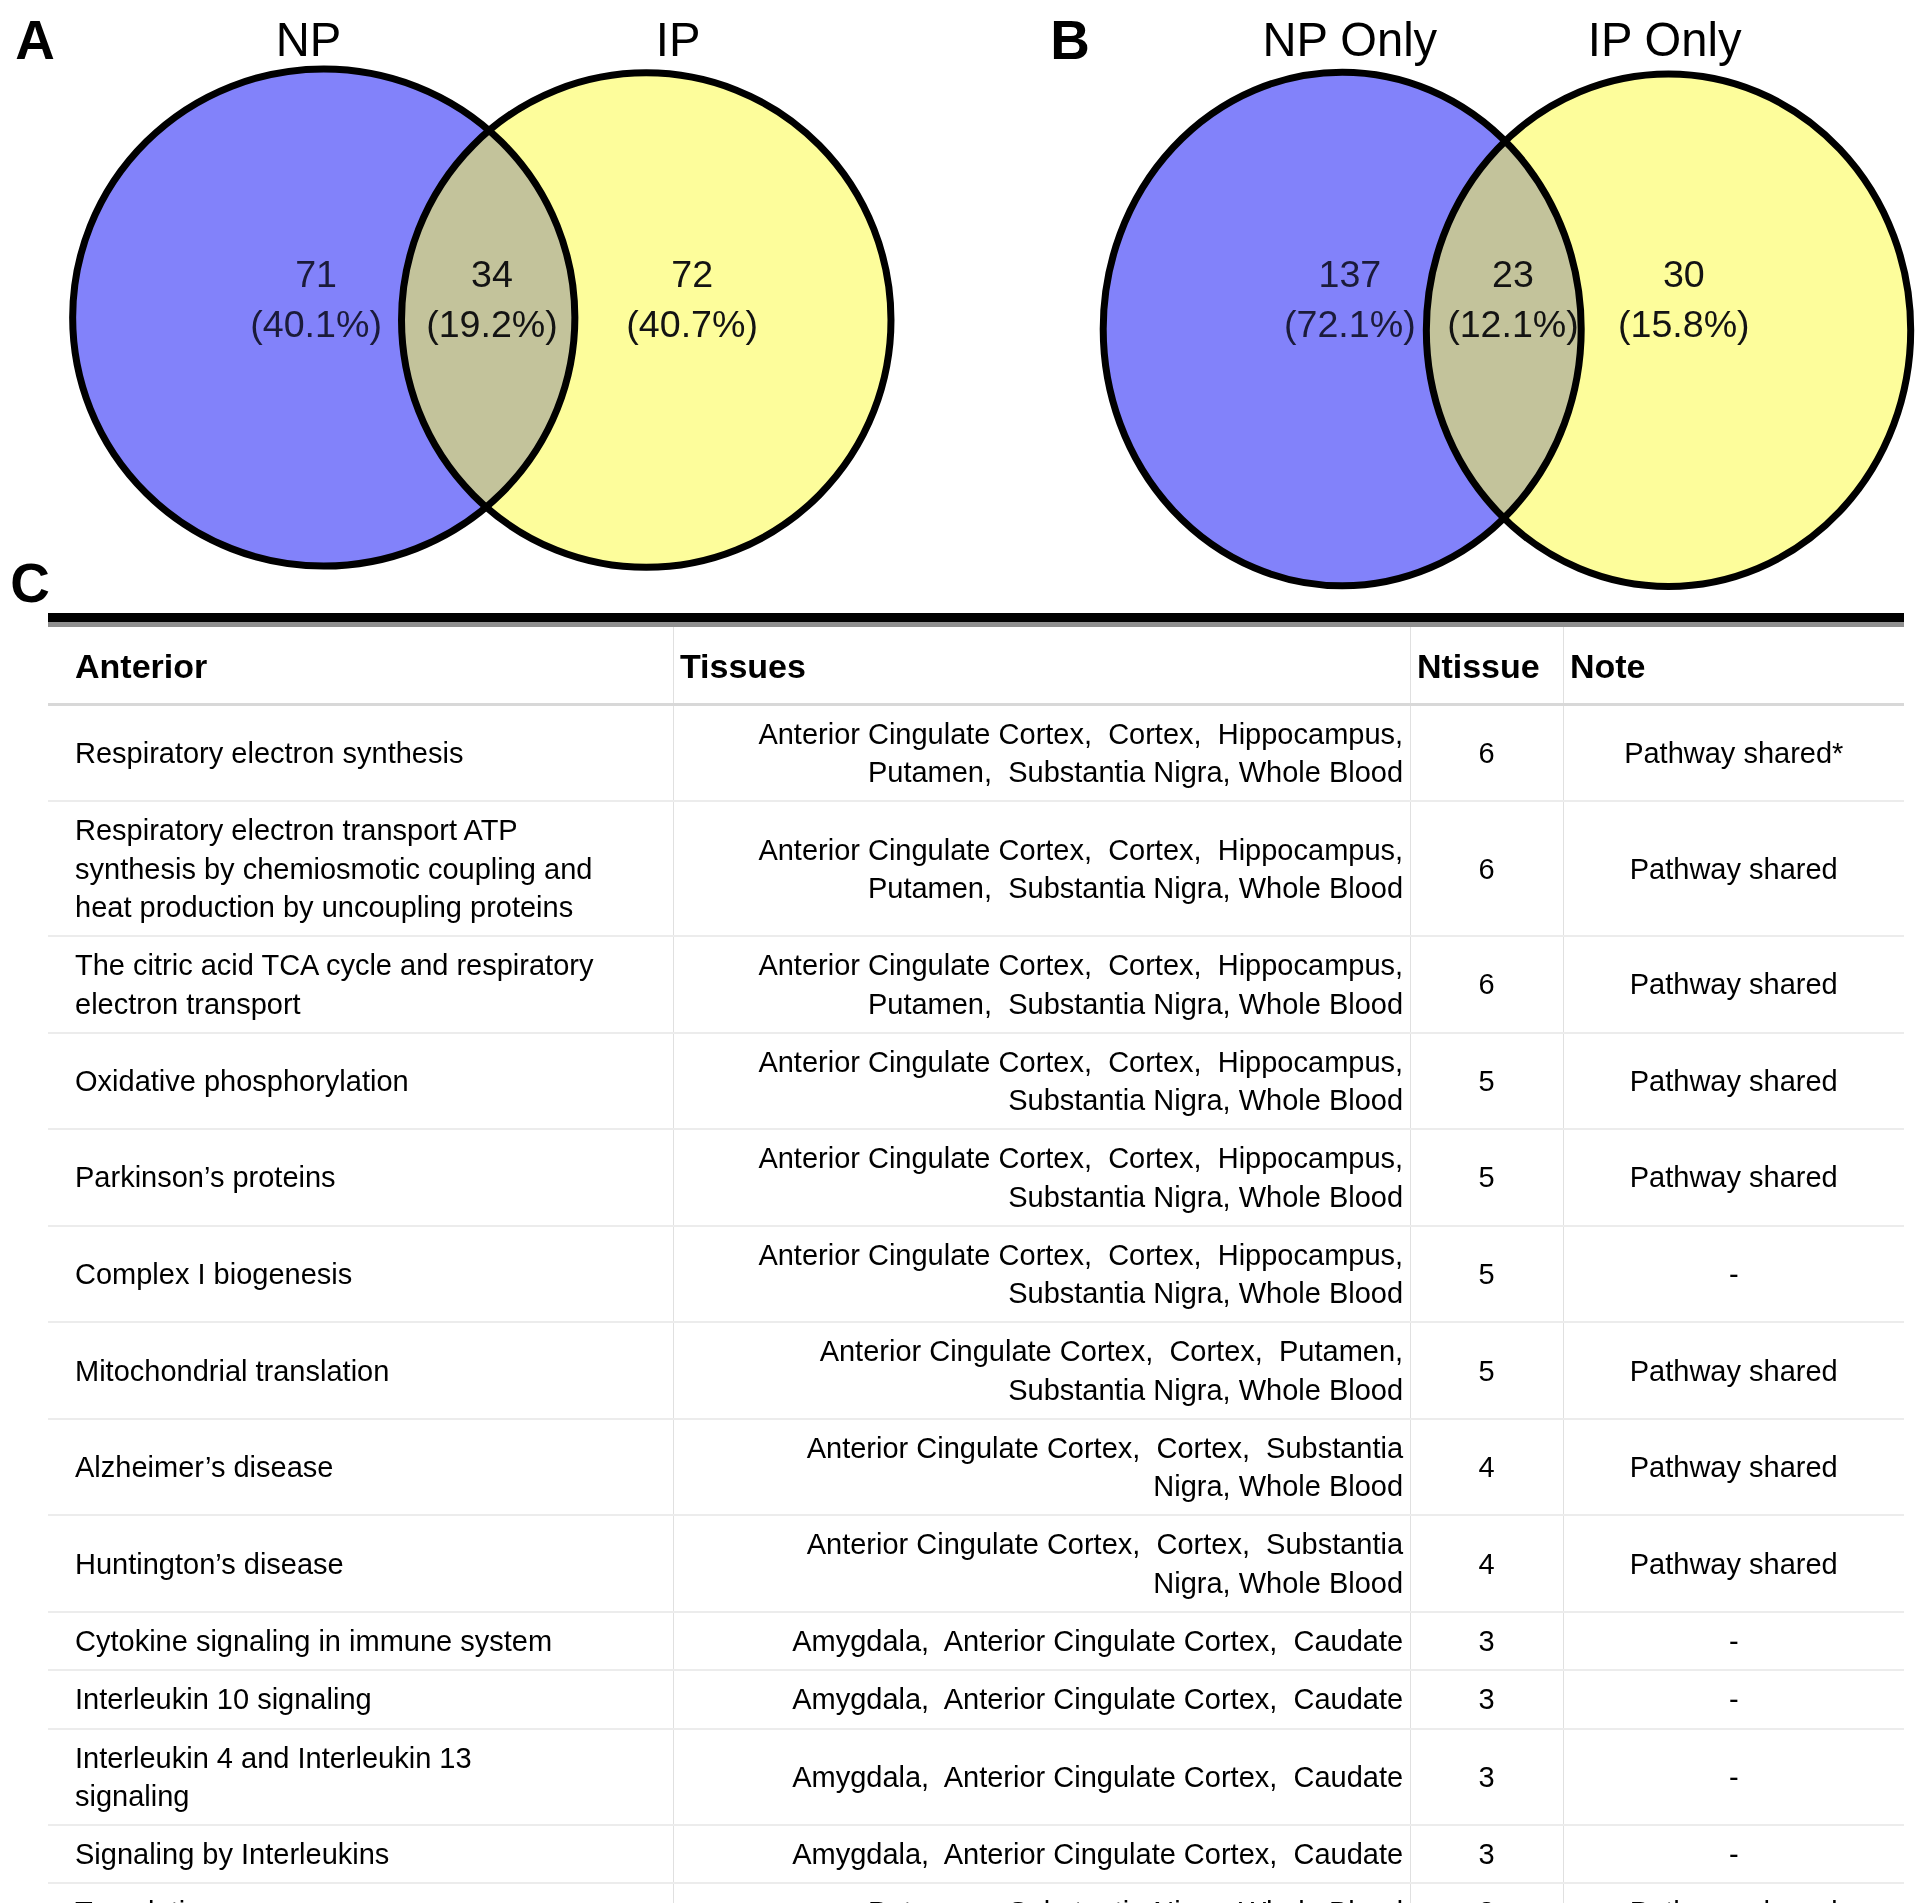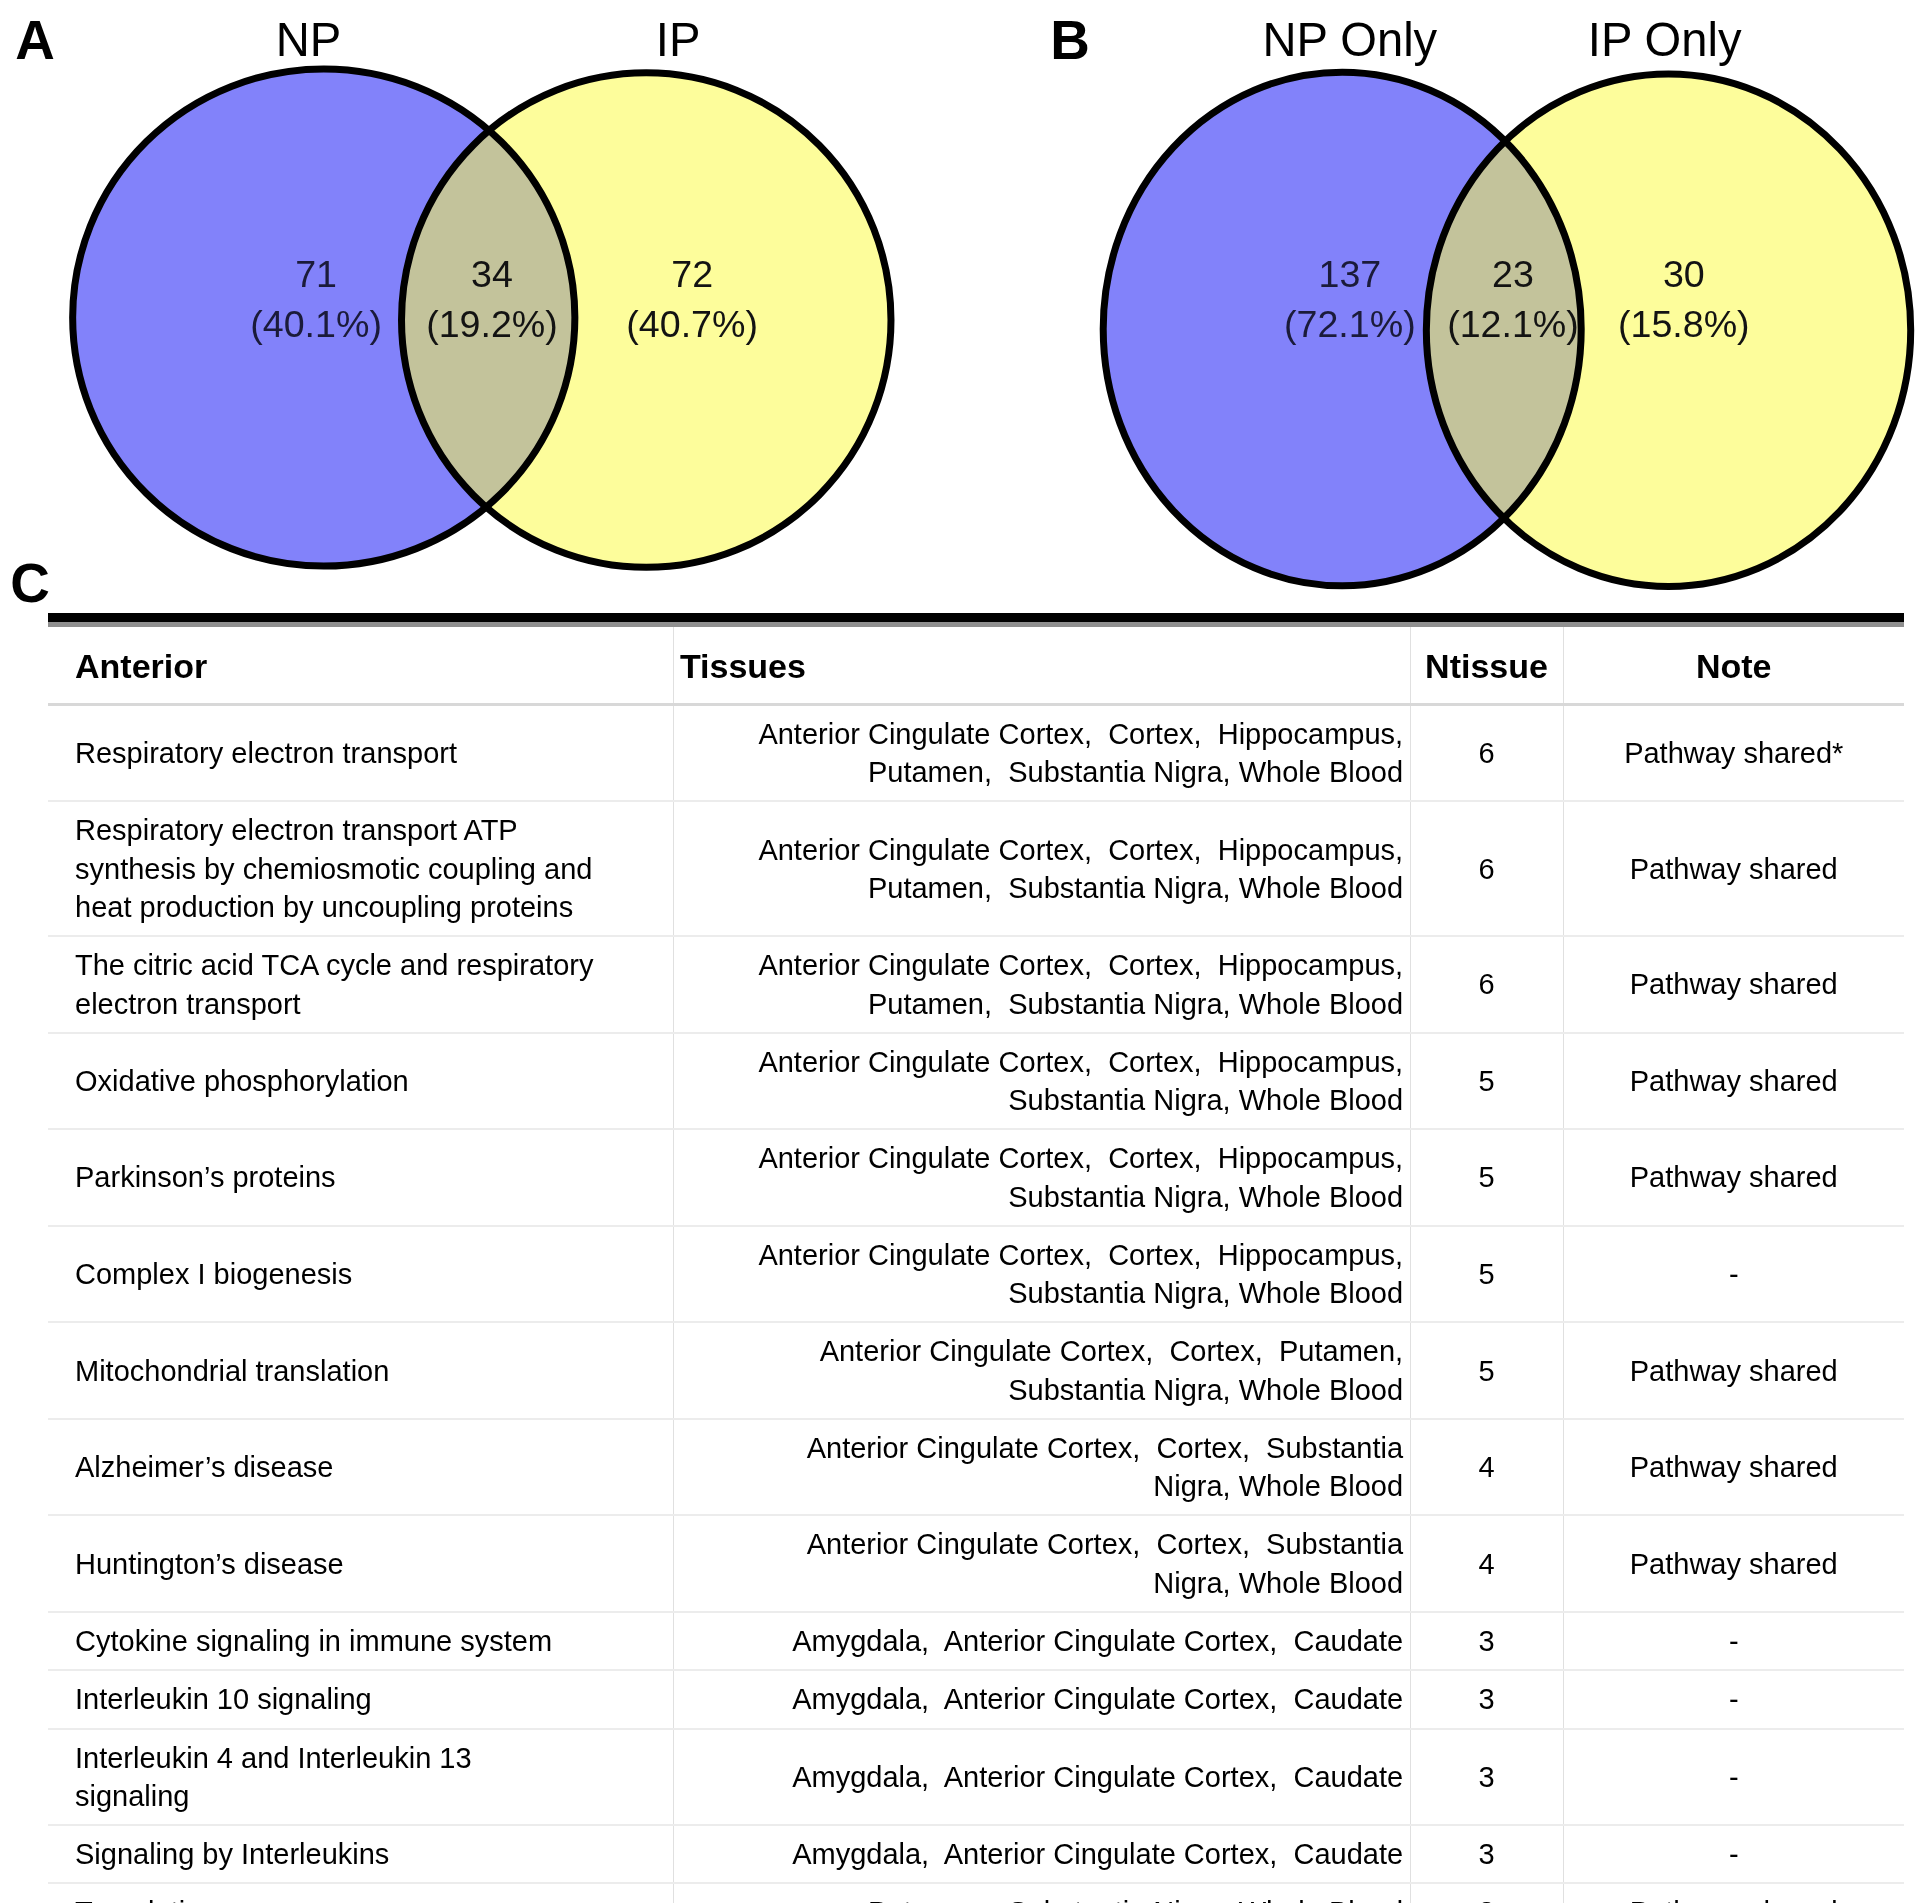--- a/index.html
+++ b/index.html
@@ -13,21 +13,21 @@
   .tablewrap{margin:3.8px 0 0 48px;width:1856px;}
   .bar-black-top{height:9.6px;background:#000;}
   .bar-gray-top{height:5.1px;background:#8f8f8f;}
   table{border-collapse:collapse;width:100%;table-layout:fixed;font-size:29px;line-height:1.32;}
   col.c-cat{width:625px;}
   col.c-tis{width:737px;}
   col.c-n{width:153px;}
   col.c-note{width:341px;}
   th{font-size:34px;font-weight:bold;text-align:left;padding:16.6px 6.4px 14px 6.4px;vertical-align:middle;}
   th.h-cat{padding-left:27px;}
-  th.h-n,th.h-note{text-align:center;}
+  th.h-n,th.h-note{text-align:left;}
   thead tr{border-bottom:3.2px solid #d8d8d8;}
   tbody tr{border-bottom:2.5px solid #ececec;}
   tbody tr:last-child{border-bottom:none;}
   td{padding:9px 6.4px;vertical-align:middle;}
   td.cat{text-align:left;padding-left:27px;white-space:pre-wrap;}
   td.tis{text-align:right;white-space:pre-wrap;}
   td.n,td.note{text-align:center;}
   .vline1,.vline2,.vline3{border-left:1.9px solid #e0e0e0;margin-left:6px;}
 </style>
 </head>
@@ -104,21 +104,21 @@
       <thead>
         <tr>
           <th class="h-cat">Anterior</th>
           <th class="h-tis vline1">Tissues</th>
           <th class="h-n vline2">Ntissue</th>
           <th class="h-note vline3">Note</th>
         </tr>
       </thead>
       <tbody>
         <tr>
-          <td class="cat">Respiratory electron transport</td>
+          <td class="cat">Respiratory electron synthesis</td>
           <td class="tis vline1">Anterior Cingulate Cortex,  Cortex,  Hippocampus,
 Putamen,  Substantia Nigra, Whole Blood</td>
           <td class="n vline2">6</td>
           <td class="note vline3">Pathway shared*</td>
         </tr>
         <tr>
           <td class="cat">Respiratory electron transport ATP
 synthesis by chemiosmotic coupling and
 heat production by uncoupling proteins</td>
           <td class="tis vline1">Anterior Cingulate Cortex,  Cortex,  Hippocampus,

